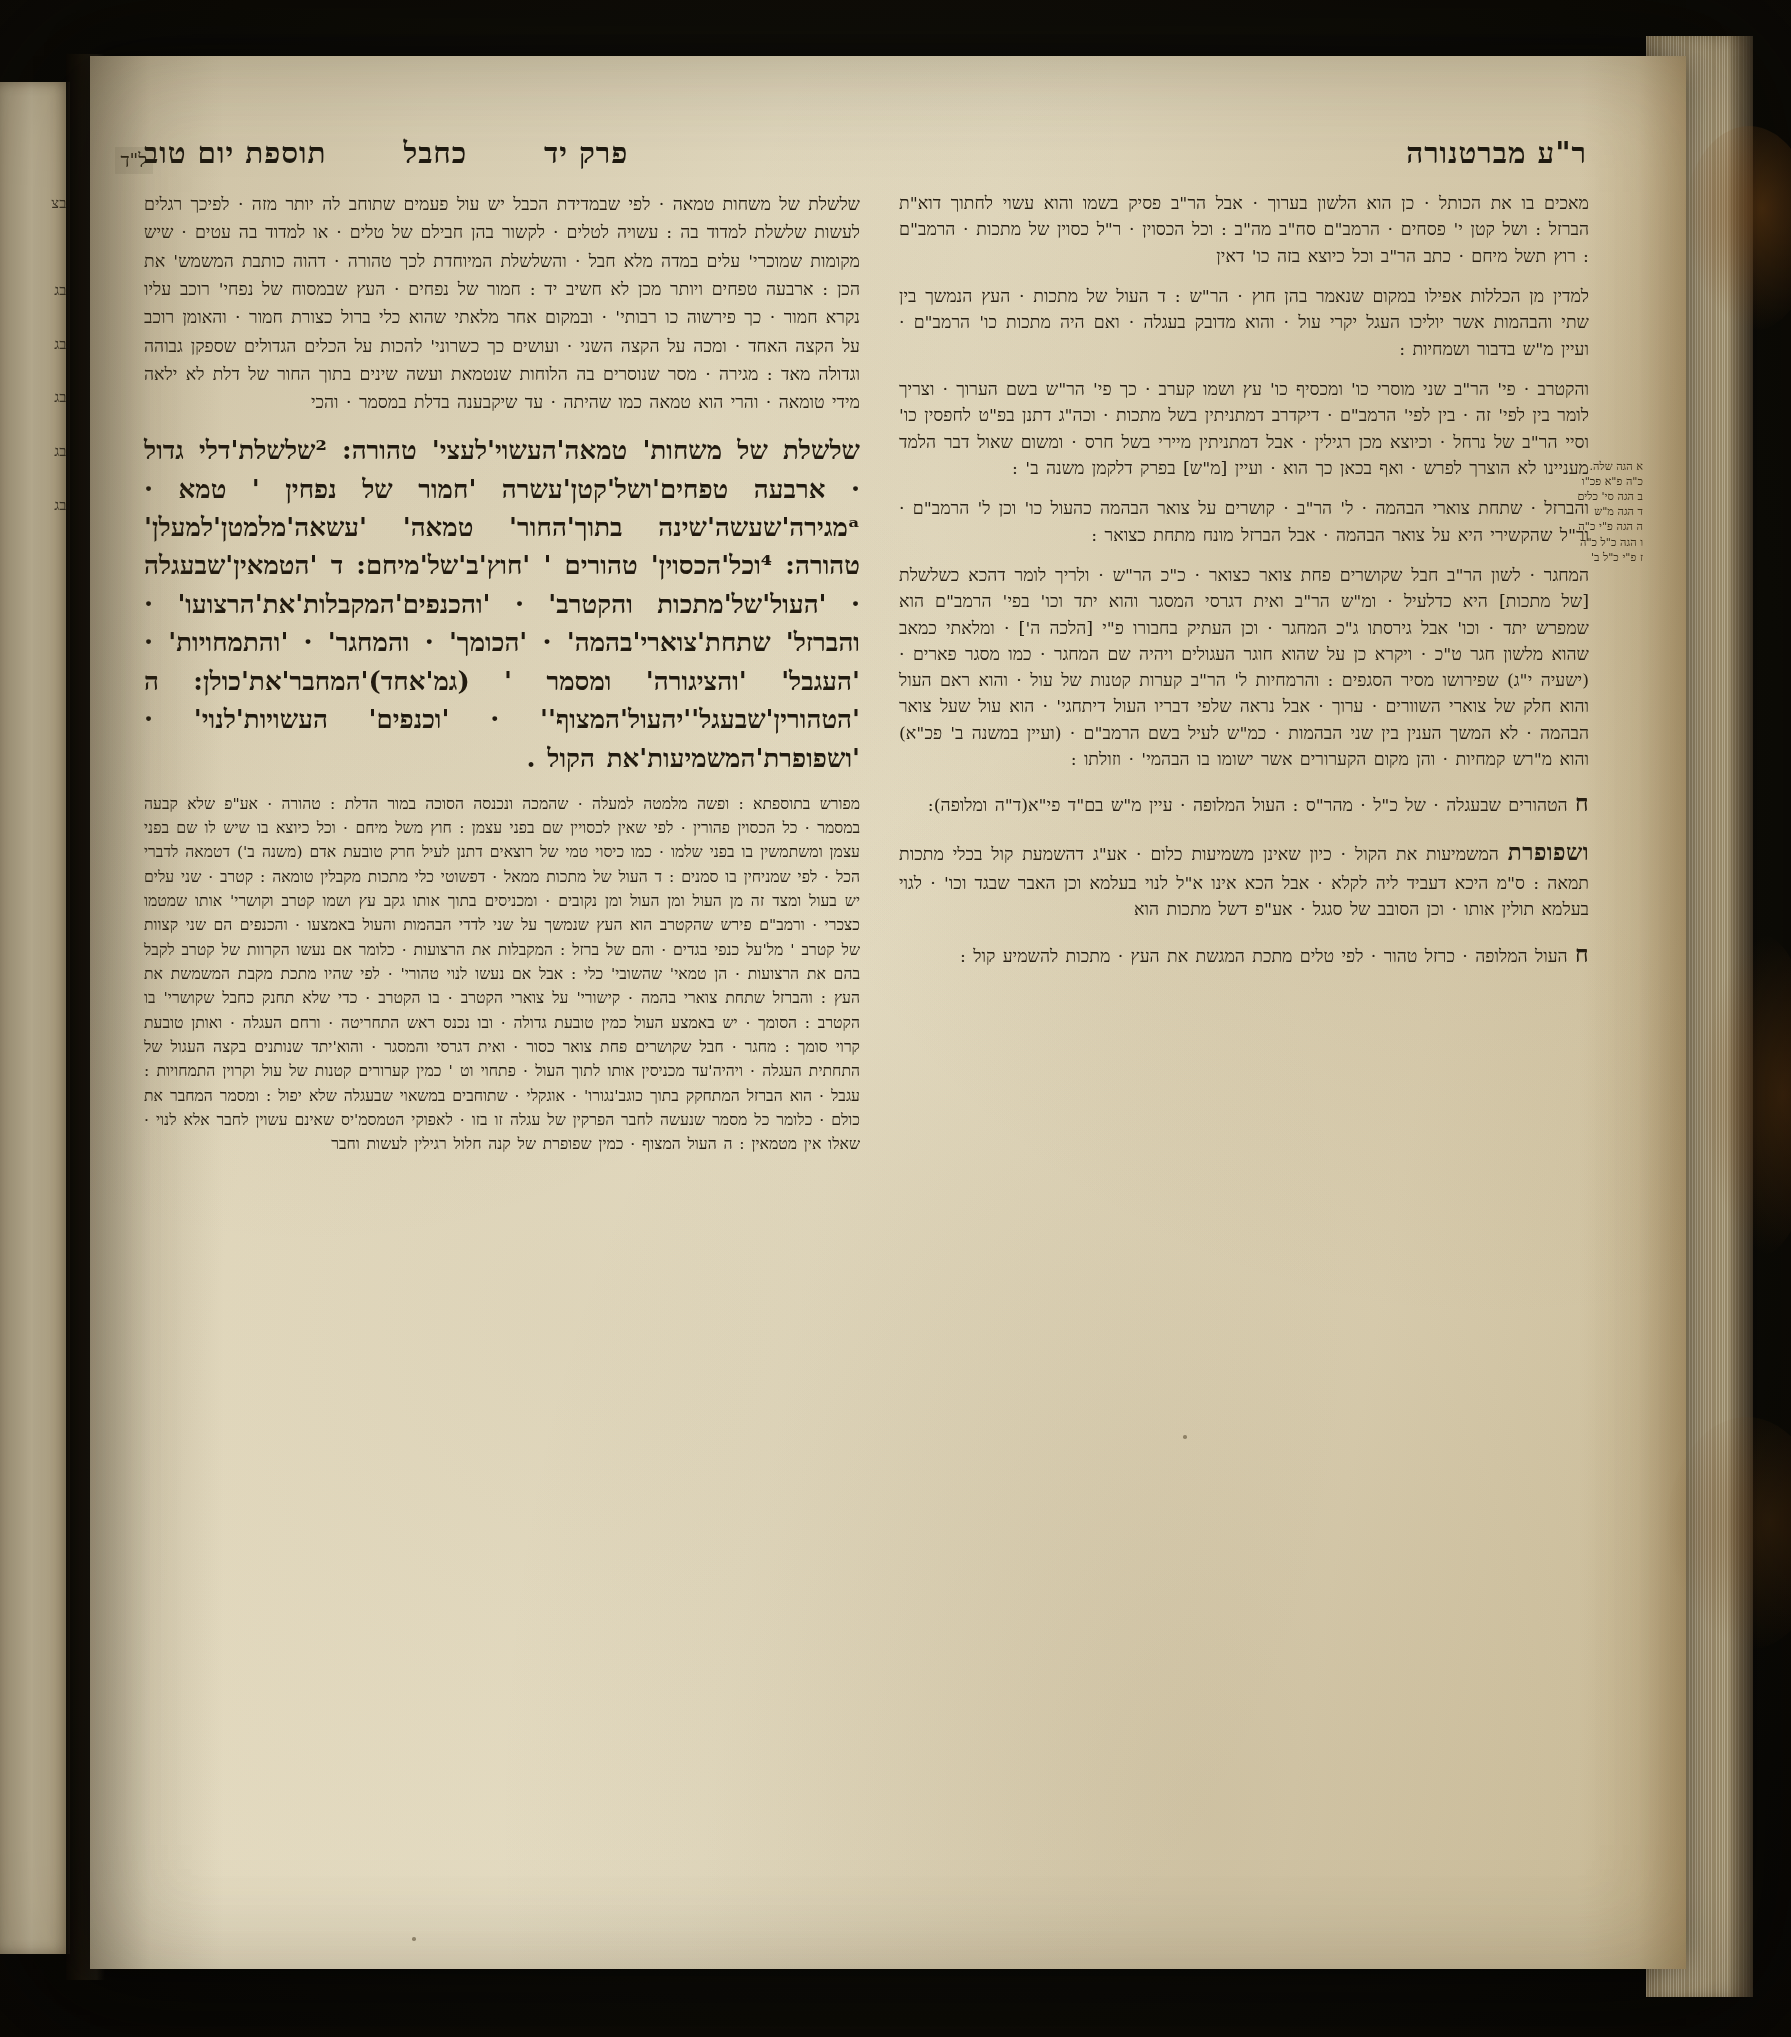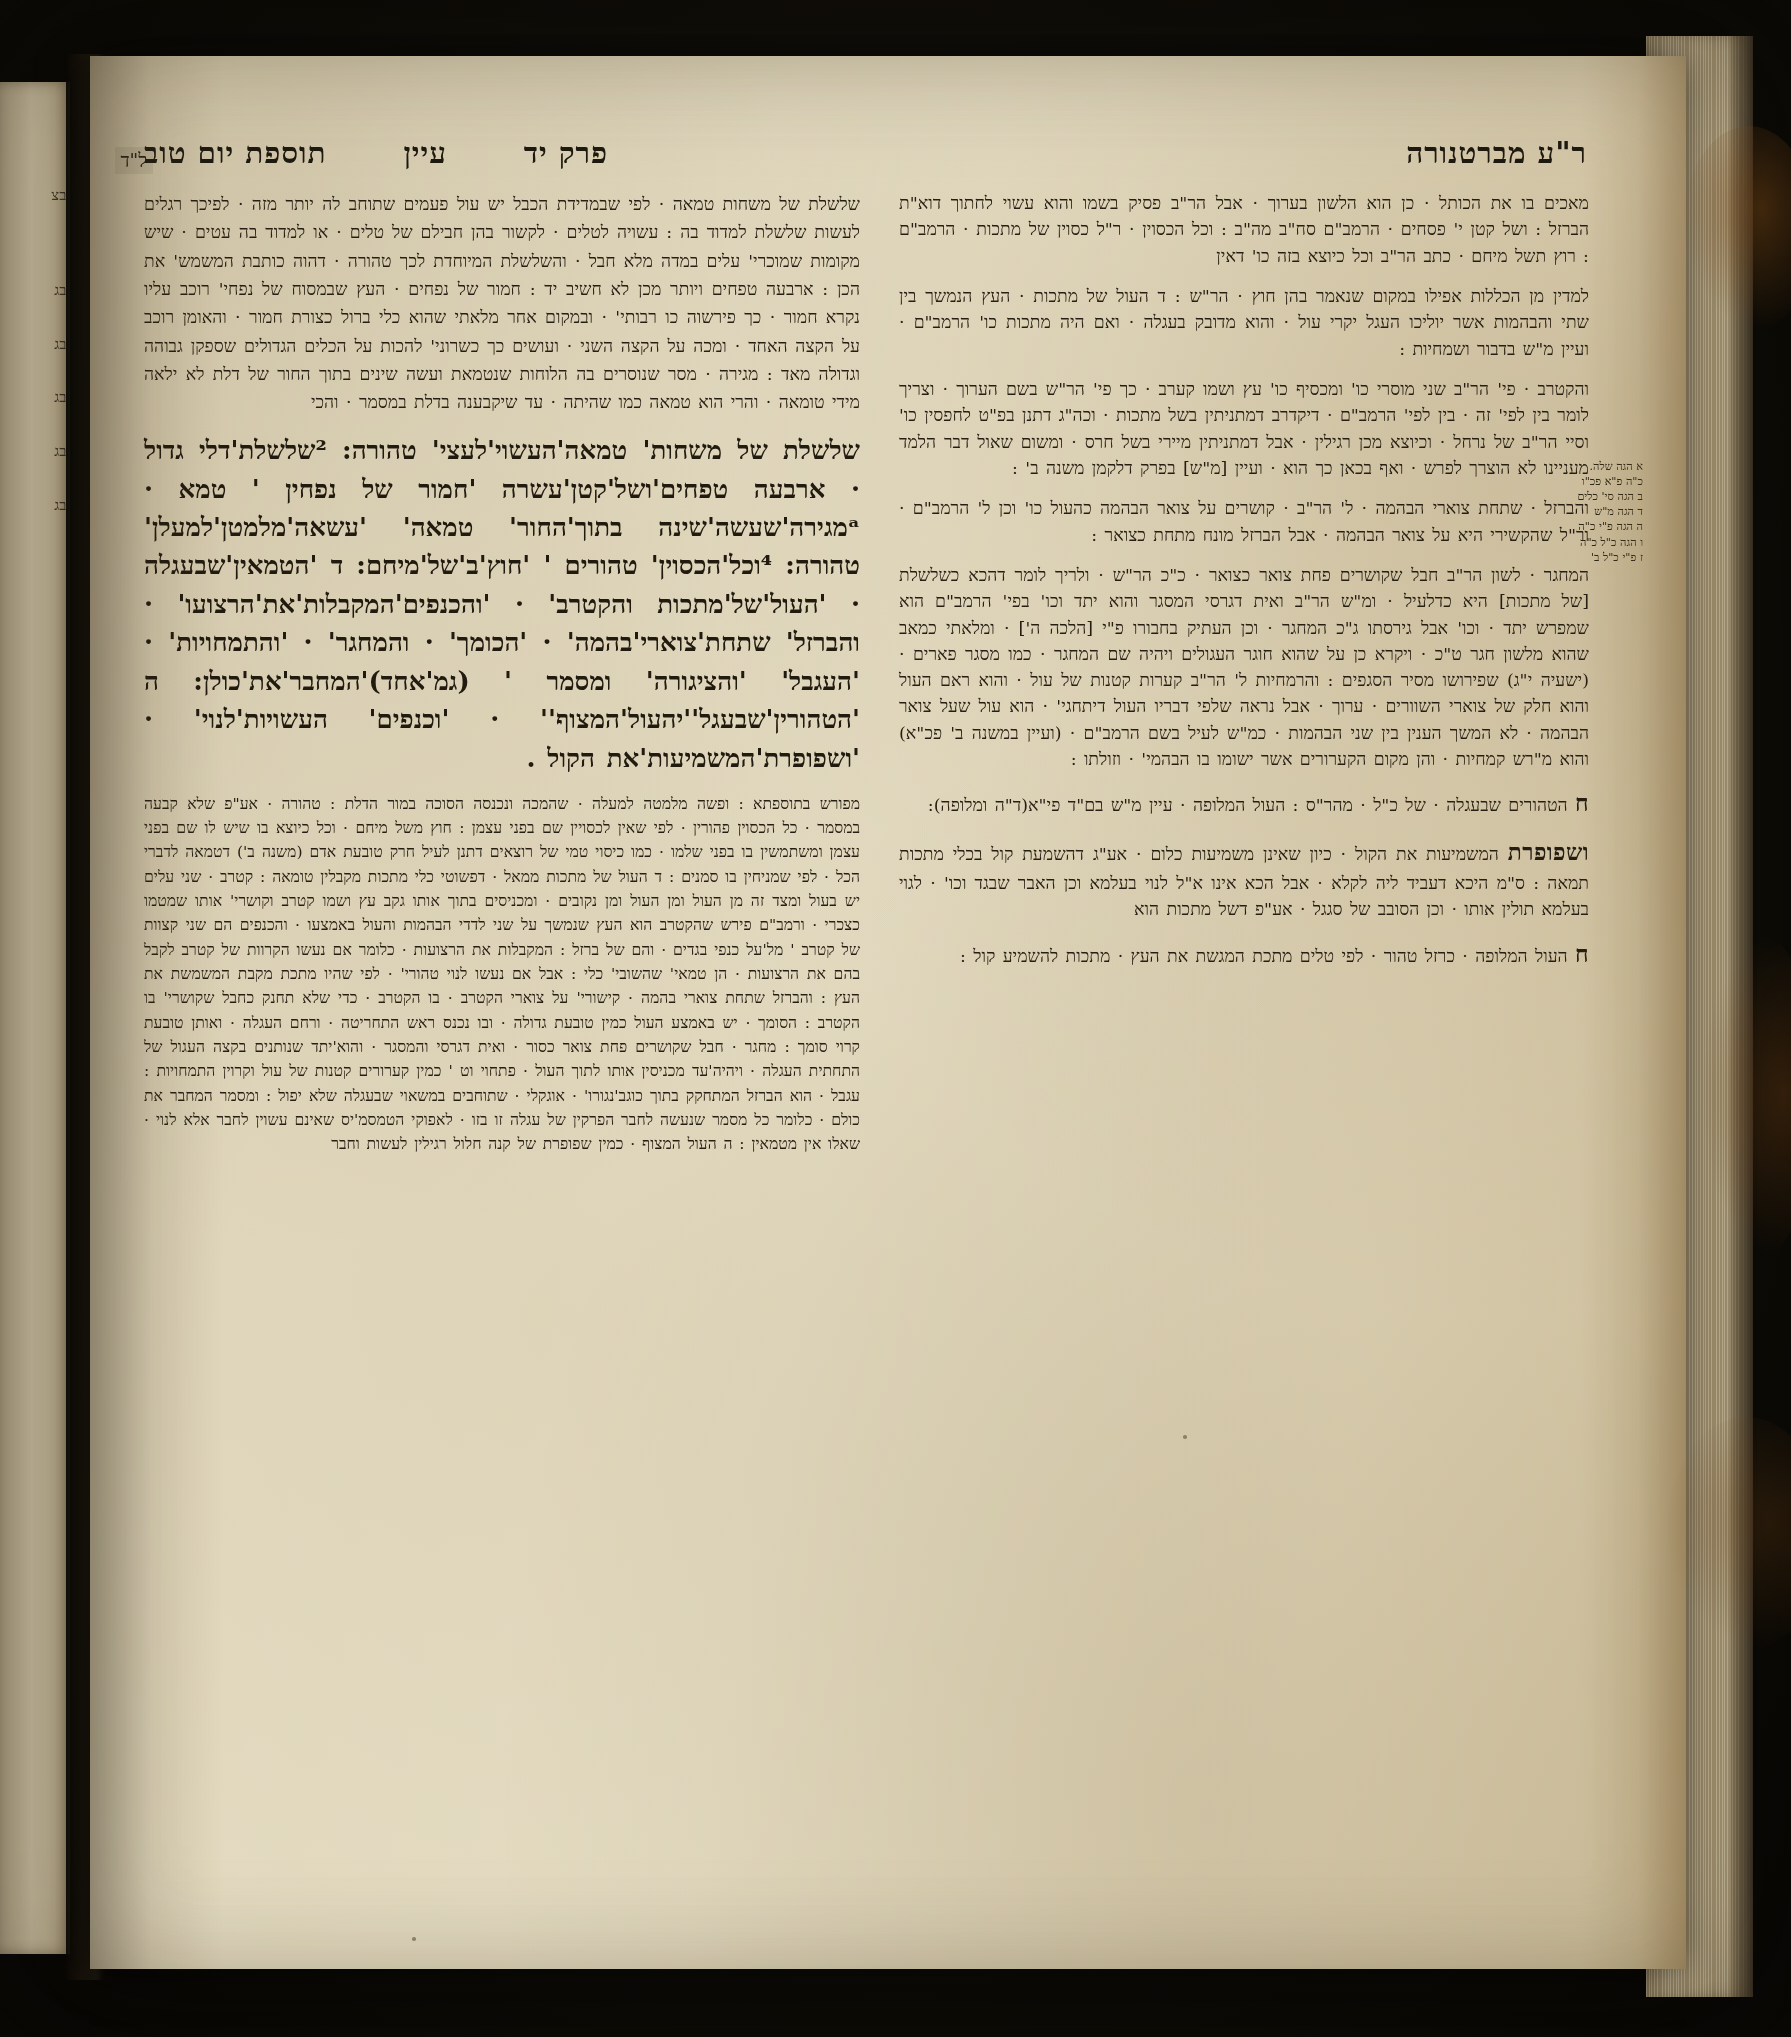--- a/index.html
+++ b/index.html
@@ -261,21 +261,21 @@
     opacity: .5;
   }
 </style>
 </head>
 <body>
 
 <div id="page">
   <div class="bg-dark"></div>
 
   <div class="left-page">
-    <div class="scrap" style="top:104px;">בצ</div>
+    <div class="scrap" style="top:112px;">בצ</div>
     <div class="scrap" style="top:199px;">בג</div>
     <div class="scrap" style="top:253px;">בג</div>
     <div class="scrap" style="top:306px;">בג</div>
     <div class="scrap" style="top:360px;">בג</div>
     <div class="scrap" style="top:414px;">בג</div>
   </div>
 
   <div class="gutter"></div>
 
   <div class="fore-edge">
@@ -285,21 +285,21 @@
 
   <div class="page-sheet">
     <div class="content">
 
       <div class="folio">ל"ד</div>
 
       <div class="header">
         <div class="h-item">ר"ע מברטנורה</div>
         <div class="h-center">
           <div class="h-item">פרק יד</div>
-          <div class="h-item">עיין</div>
+          <div class="h-item">כחבל</div>
           <div class="h-item">תוספת יום טוב</div>
         </div>
       </div>
 
       <div class="cols">
 
         <div class="col col-right">
 
           <div class="para tight">מאכים בו את הכותל · כן הוא הלשון בערוך · אבל הר"ב פסיק בשמו והוא עשוי לחתוך דוא"ת הברזל : ושל קטן י' פסחים · הרמב"ם סח"ב מה"ב : וכל הכסוין · ר"ל כסוין של מתכות · הרמב"ם : רוץ תשל מיחם · כתב הר"ב וכל כיוצא בזה כו' דאין</div>
           <div class="blockgap"></div>

